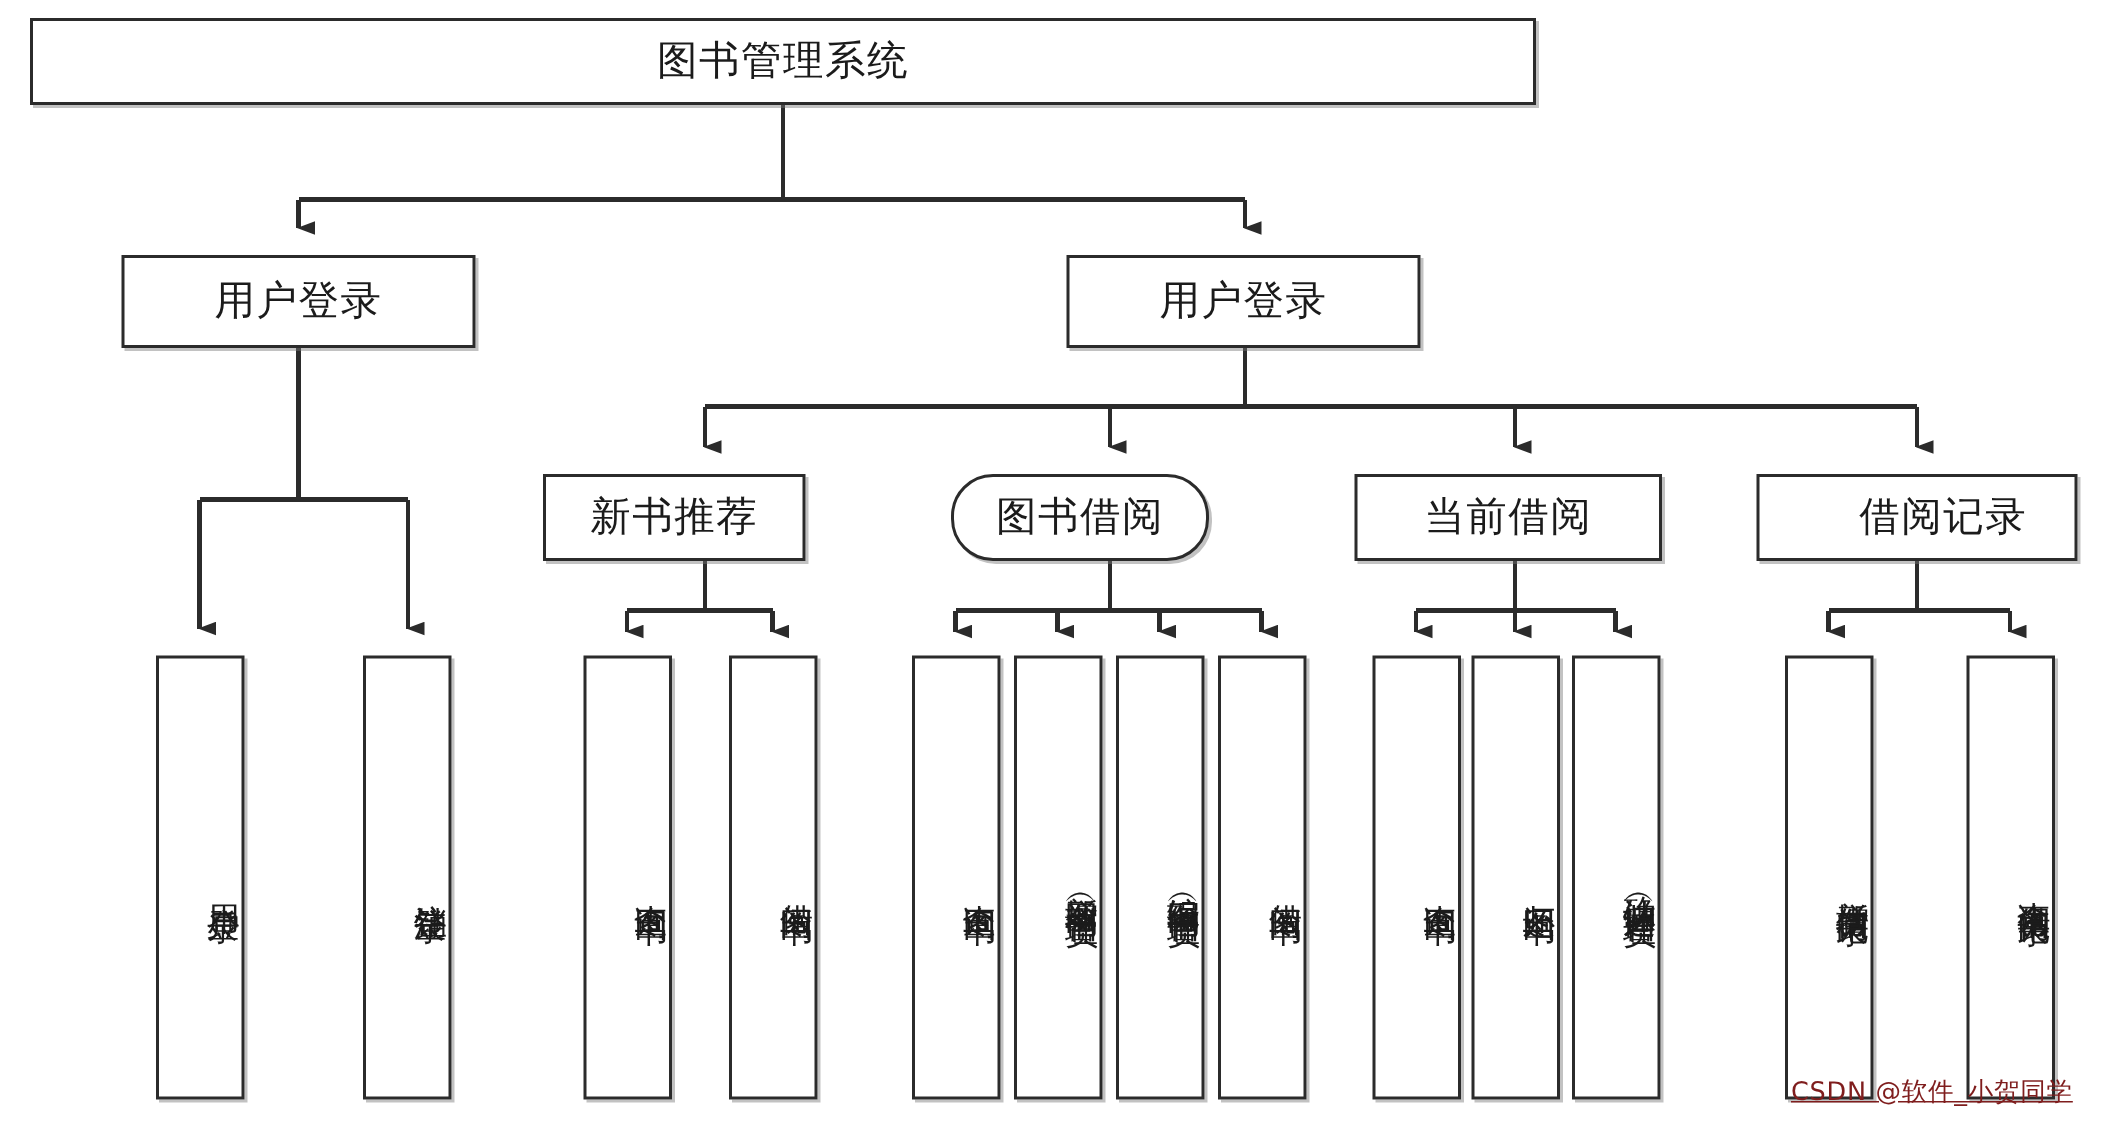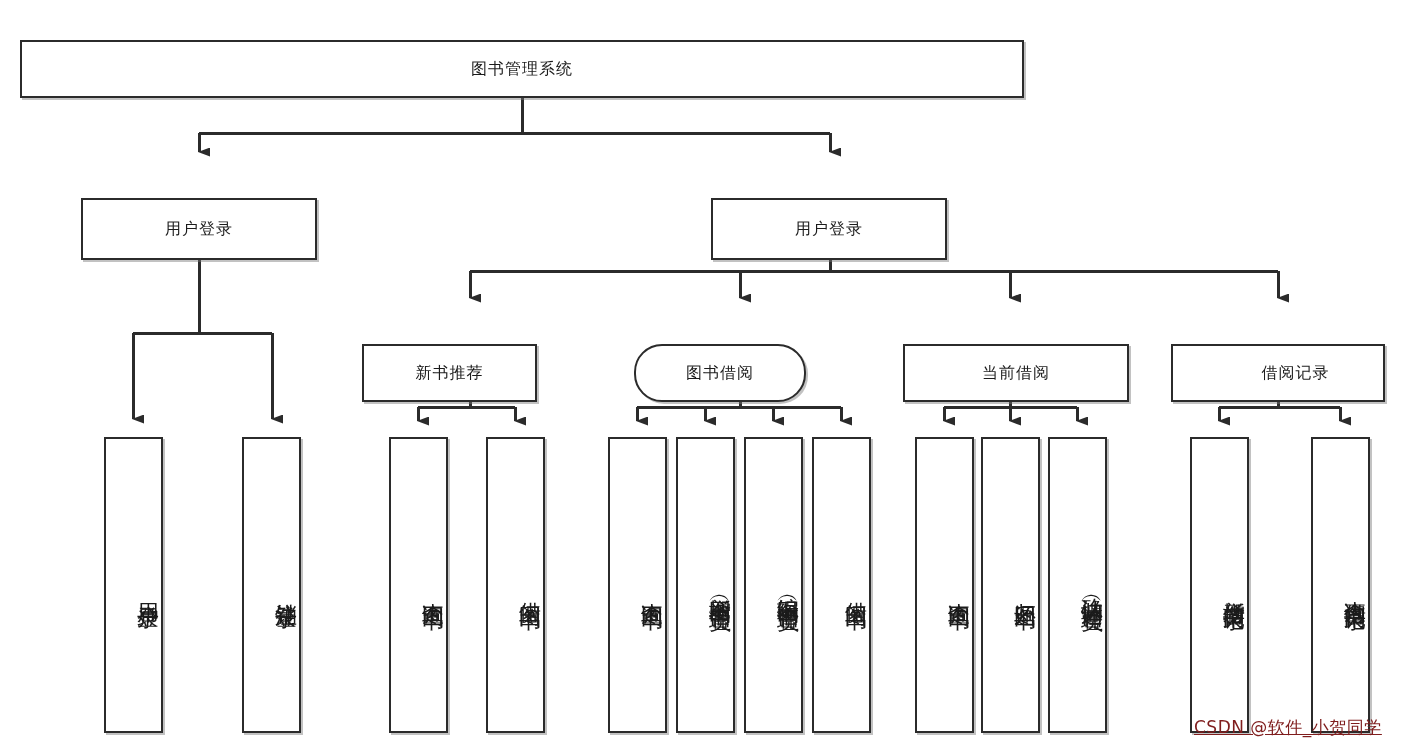--- a/index.html
+++ b/index.html
@@ -31,24 +31,23 @@
     box-sizing: border-box;
     background: #ffffff;
     border: 2px solid #2b2b2b;
     box-shadow: 2px 2px 0 rgba(120,120,120,0.45);
     display: flex;
     align-items: center;
     justify-content: center;
     color: #1b1b1b;
   }
   .node-box.horizontal {
-    font-size: 16px;
+    font-size: 27px;
     letter-spacing: 1px;
     line-height: 1.1;
-    margin-top: 28px;
   }
   .node-box.vertical {
     writing-mode: vertical-rl;
     text-orientation: upright;
     font-size: 22px;
     line-height: 1.18;
     letter-spacing: 2px;
     padding-top: 8px;
     align-items: flex-start;
     justify-content: center;
@@ -118,21 +117,21 @@
     </g>
   </svg>
 
   <div class="node-box horizontal" style="left: 20px; top: 12px; width: 1004px; height: 58px;">图书管理系统</div>
 
   <div class="node-box horizontal" style="left: 81px; top: 170px; width: 236px; height: 62px;">用户登录</div>
   <div class="node-box horizontal" style="left: 711px; top: 170px; width: 236px; height: 62px;">用户登录</div>
 
   <div class="node-box horizontal" style="left: 362px; top: 316px; width: 175px; height: 58px;">新书推荐</div>
   <div class="node-box horizontal" style="left: 634px; top: 316px; width: 172px; height: 58px; border-radius: 28px;">图书借阅</div>
-  <div class="node-box horizontal" style="left: 903px; top: 316px; width: 226px; height: 58px;">当前借阅</div>
+  <div class="node-box horizontal" style="left: 903px; top: 316px; width: 205px; height: 58px;">当前借阅</div>
   <div class="node-box horizontal" style="left: 1171px; top: 316px; width: 214px; height: 58px; padding-left: 35px;">借阅记录</div>
 
   <div class="node-box vertical" style="left: 104px; top: 437px; width: 59px; height: 296px;">用户登录</div>
   <div class="node-box vertical" style="left: 242px; top: 437px; width: 59px; height: 296px;">注销登录</div>
   <div class="node-box vertical" style="left: 389px; top: 437px; width: 59px; height: 296px;">查询图书</div>
   <div class="node-box vertical" style="left: 486px; top: 437px; width: 59px; height: 296px;">借阅图书</div>
   <div class="node-box vertical" style="left: 608px; top: 437px; width: 59px; height: 296px;">查询图书</div>
   <div class="node-box vertical" style="left: 676px; top: 437px; width: 59px; height: 296px;">新增图书（管理员）</div>
   <div class="node-box vertical" style="left: 744px; top: 437px; width: 59px; height: 296px;">编辑图书（管理员）</div>
   <div class="node-box vertical" style="left: 812px; top: 437px; width: 59px; height: 296px;">借阅图书</div>

